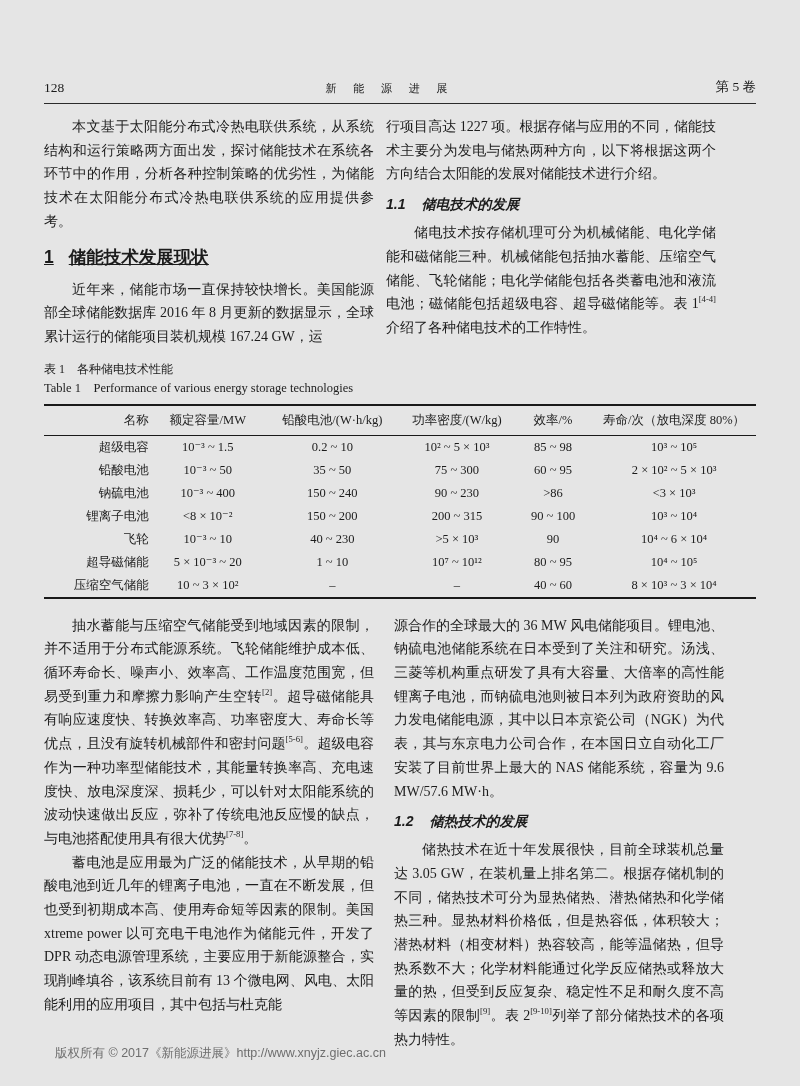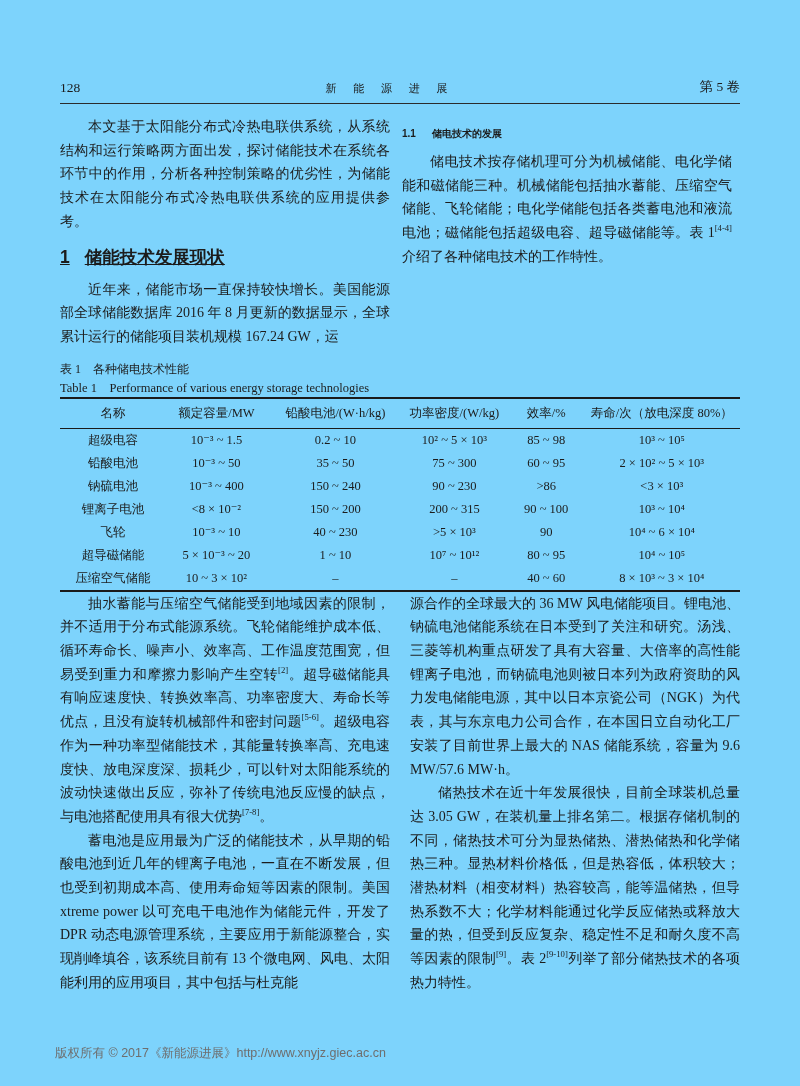--- a/index.html
+++ b/index.html
@@ -1,70 +1,70 @@
 <!DOCTYPE html>
 <html lang="zh"><head>
 <meta charset="utf-8">
 <style>
   html,body { margin:0; padding:0; background:#ffffff; }
   .page {
     position:relative;
     width:800px; height:1086px;
     margin:0 auto;
-    background:#7dd3fc;
+    background:#e5e5e5;
     box-sizing:border-box;
-    padding:0 60px;
+    padding:0 44px;
     font-family:"Liberation Serif","DejaVu Serif",serif;
     color:#1c1c1c;
     overflow:hidden;
   }
   
   .page-header {
     display:flex; justify-content:space-between; align-items:flex-end;
     padding-top:78px; padding-bottom:7px;
     border-bottom:1.5px solid #2b2b2b;
     font-size:13.5px;
   }
   .journal-title { letter-spacing:7px; font-size:11px; }
   
   .two-col { display:flex; gap:20px; }
   .col { width:330px; font-size:14px; line-height:23.7px; text-align:justify; }
   .col p { margin:0; }
   p.indent { text-indent:2em; }
   .two-col.top { margin-top:11px;gap:12px; }
-  .two-col.bottom { }
+  .two-col.bottom { margin-top:15px; }
   h1.sec {
     font-family:"Liberation Sans","DejaVu Sans",sans-serif;
     font-size:17.5px; font-weight:700;
     margin:11px 0 9px 0; line-height:24px;text-decoration:underline;
   }
   h1.sec .sec-num { margin-right:15px; }
   h2.subsec {
     font-family:"Liberation Sans","DejaVu Sans",sans-serif;
-    font-size:10px; font-weight:700;
-    margin:7px 0 5px 0; line-height:23px;
+    font-size:14px; font-weight:700;
+    margin:7px 0 5px 0; line-height:23px;font-style:italic;
   }
   h2.subsec .sec-num { margin-right:16px; }
   sup { font-size:0.62em; line-height:0; vertical-align:super; }
   
   .table-block { margin-top:12px; }
   .tbl-caption-zh { font-size:12px; line-height:17px; }
-  .tbl-caption-en { font-size:12.5px; line-height:17px; margin-top:2px; }
+  .tbl-caption-en { font-size:12.5px; line-height:17px; margin-top:2px; margin-bottom:7px; }
   table.data {
     width:100%; border-collapse:collapse;
     border-top:2px solid #1a1a1a; border-bottom:2px solid #1a1a1a;
     font-size:12.5px;
   }
   table.data th {
     font-weight:normal; text-align:center;
     border-bottom:1px solid #1a1a1a;
     padding:6px 2px;
   }
   table.data td { text-align:center; padding:4px 2px; line-height:15px; }
-  table.data th:first-child, table.data td:first-child { text-align:center; padding-left:6px; }
+  table.data th:first-child, table.data td:first-child { text-align:right; padding-left:6px; }
   table.data col.c0 { width:15%; } table.data col.c1 { width:16%; }
   table.data col.c2 { width:19%; } table.data col.c3 { width:16%; }
   table.data col.c4 { width:11%; } table.data col.c5 { width:23%; }
   
   .page-footer {
     position:absolute; left:55px; bottom:24px;
     font-family:"Liberation Sans","DejaVu Sans",sans-serif;
     font-size:12.5px; color:#6e6e6e;
   }
 </style>
@@ -81,20 +81,21 @@
 
   <section class="two-col top">
     <div class="col">
       <p class="indent">本文基于太阳能分布式冷热电联供系统，从系统结构和运行策略两方面出发，探讨储能技术在系统各环节中的作用，分析各种控制策略的优劣性，为储能技术在太阳能分布式冷热电联供系统的应用提供参考。</p>
       <h1 class="sec">
         <span class="sec-num">1</span><span>储能技术发展现状</span>
       </h1>
       <p class="indent">近年来，储能市场一直保持较快增长。美国能源部全球储能数据库 2016 年 8 月更新的数据显示，全球累计运行的储能项目装机规模 167.24 GW，运</p>
     </div>
     <div class="col">
+      <p>行项目高达 1227 项。根据存储与应用的不同，储能技术主要分为发电与储热两种方向，以下将根据这两个方向结合太阳能的发展对储能技术进行介绍。</p>
       <h2 class="subsec">
         <span class="sec-num">1.1</span><span>储电技术的发展</span>
       </h2>
       <p class="indent">储电技术按存储机理可分为机械储能、电化学储能和磁储能三种。机械储能包括抽水蓄能、压缩空气储能、飞轮储能；电化学储能包括各类蓄电池和液流电池；磁储能包括超级电容、超导磁储能等。表 1<sup>[4-4]</sup>介绍了各种储电技术的工作特性。</p>
     </div>
   </section>
 
   <section class="table-block">
     <div class="tbl-caption-zh">表 1　各种储电技术性能</div>
     <div class="tbl-caption-en">Table 1　Performance of various energy storage technologies</div>
@@ -178,19 +179,22 @@
     </table>
   </section>
 
   <section class="two-col bottom">
     <div class="col">
       <p class="indent">抽水蓄能与压缩空气储能受到地域因素的限制，并不适用于分布式能源系统。飞轮储能维护成本低、循环寿命长、噪声小、效率高、工作温度范围宽，但易受到重力和摩擦力影响产生空转<sup>[2]</sup>。超导磁储能具有响应速度快、转换效率高、功率密度大、寿命长等优点，且没有旋转机械部件和密封问题<sup>[5-6]</sup>。超级电容作为一种功率型储能技术，其能量转换率高、充电速度快、放电深度深、损耗少，可以针对太阳能系统的波动快速做出反应，弥补了传统电池反应慢的缺点，与电池搭配使用具有很大优势<sup>[7-8]</sup>。</p>
       <p class="indent">蓄电池是应用最为广泛的储能技术，从早期的铅酸电池到近几年的锂离子电池，一直在不断发展，但也受到初期成本高、使用寿命短等因素的限制。美国 xtreme power 以可充电干电池作为储能元件，开发了 DPR 动态电源管理系统，主要应用于新能源整合，实现削峰填谷，该系统目前有 13 个微电网、风电、太阳能利用的应用项目，其中包括与杜克能</p>
     </div>
     <div class="col">
       <p>源合作的全球最大的 36 MW 风电储能项目。锂电池、钠硫电池储能系统在日本受到了关注和研究。汤浅、三菱等机构重点研发了具有大容量、大倍率的高性能锂离子电池，而钠硫电池则被日本列为政府资助的风力发电储能电源，其中以日本京瓷公司（NGK）为代表，其与东京电力公司合作，在本国日立自动化工厂安装了目前世界上最大的 NAS 储能系统，容量为 9.6 MW/57.6 MW·h。</p>
+      <h2 class="subsec">
+        <span class="sec-num">1.2</span><span>储热技术的发展</span>
+      </h2>
       <p class="indent">储热技术在近十年发展很快，目前全球装机总量达 3.05 GW，在装机量上排名第二。根据存储机制的不同，储热技术可分为显热储热、潜热储热和化学储热三种。显热材料价格低，但是热容低，体积较大；潜热材料（相变材料）热容较高，能等温储热，但导热系数不大；化学材料能通过化学反应储热或释放大量的热，但受到反应复杂、稳定性不足和耐久度不高等因素的限制<sup>[9]</sup>。表 2<sup>[9-10]</sup>列举了部分储热技术的各项热力特性。</p>
     </div>
   </section>
 
   <footer class="page-footer">版权所有 © 2017《新能源进展》http://www.xnyjz.giec.ac.cn</footer>
 
 </div>
 
 </body></html>

